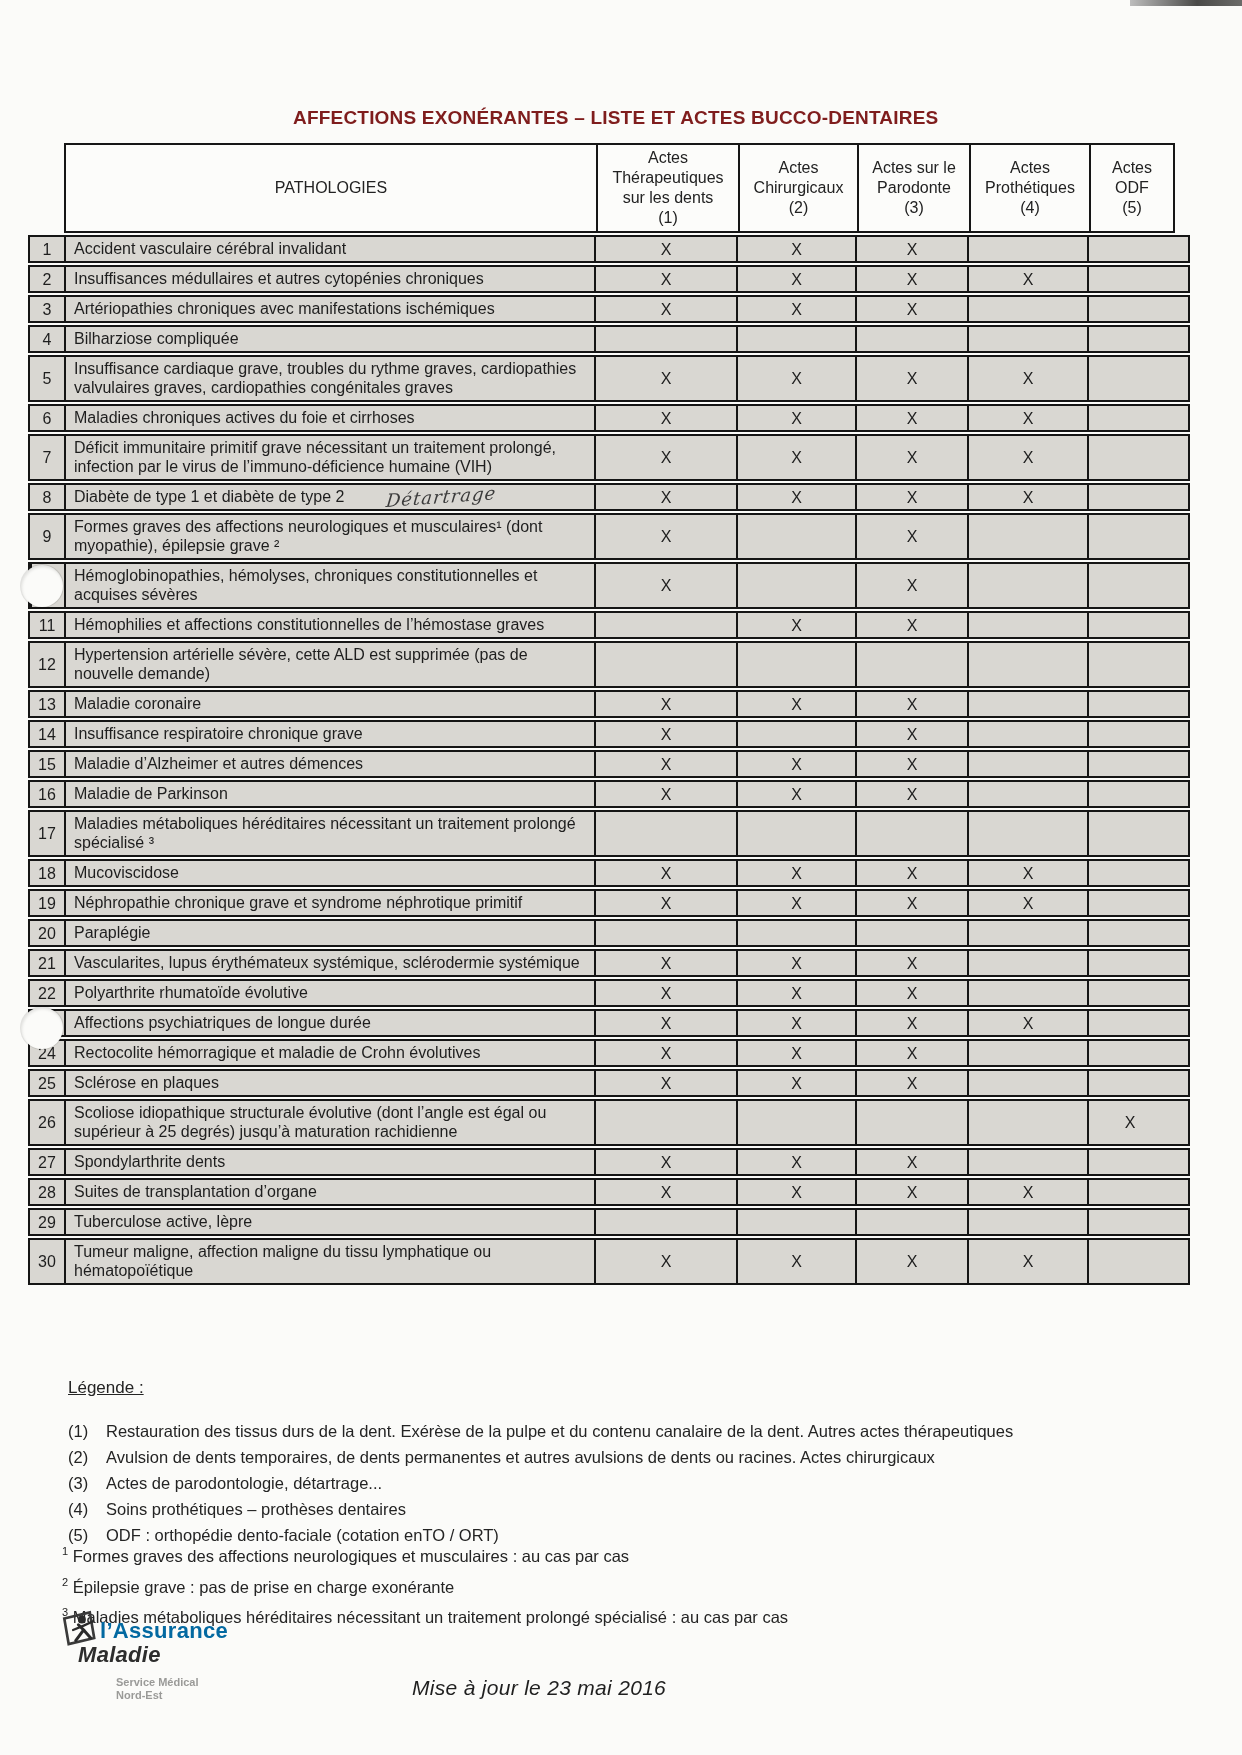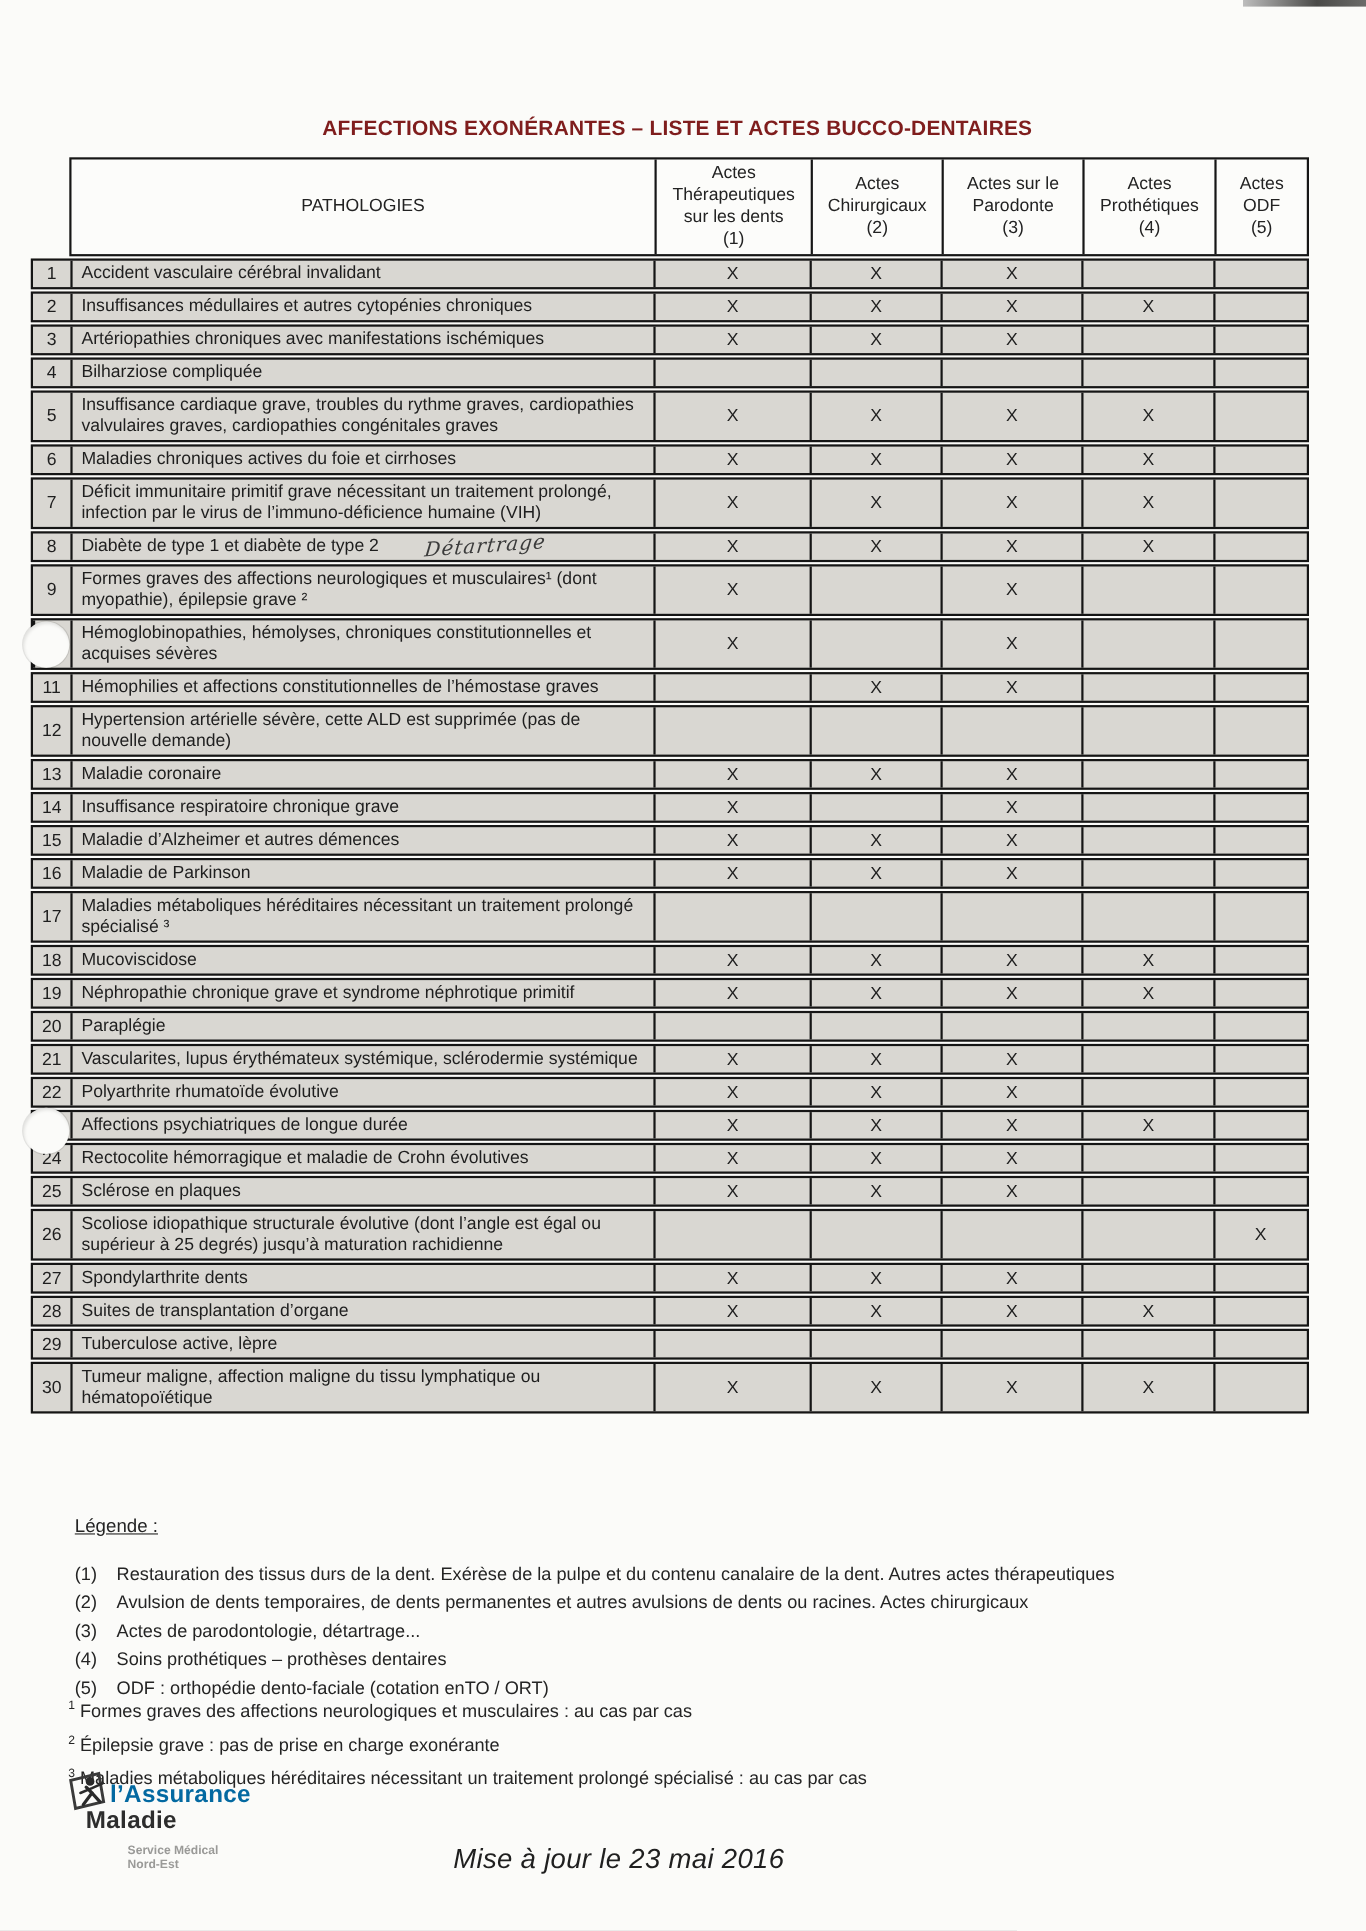--- a/index.html
+++ b/index.html
@@ -22,21 +22,21 @@
     position: absolute; top: 107px; left: 293px;
     font-size: 19px; font-weight: bold; letter-spacing: 0.2px;
     color: #7f1d1d;
   }
   .tbl { position: absolute; top: 143px; left: 28px; width: 1162px; }
   
   .c-num  { width: 34px; }
   .c-path { width: 530px; }
   .c-1 { width: 142px; }
   .c-2 { width: 119px; }
-  .c-3 { width: 128px; }
+  .c-3 { width: 112px; }
   .c-4 { width: 120px; }
   .c-5 { width: 84px; }
 
   .hdr-row { display: flex; }
   .hdr-spacer { width: 36px; }
   .hdr-box {
     display: flex;
     border: 2px solid #161616;
     background: #fcfcfa;
   }
@@ -99,26 +99,26 @@
   .lg-item { line-height: 26px; white-space: nowrap; }
   .lg-num { display: inline-block; width: 38px; }
 
   .footnotes { position: absolute; top: 1538px; left: 62px; font-size: 16.5px; color: #242424; }
   .fn-item { line-height: 26px; white-space: nowrap; }
   .fn-item sup { font-size: 11px; }
 
   .logo { position: absolute; top: 1602px; left: 42px; width: 320px; height: 110px; }
   .logo svg { position: absolute; left: 16px; top: 6px; }
   .logo-line1 { position: absolute; left: 58px; top: 16px; font-size: 22px; font-weight: bold; color: #0369a1; letter-spacing: 0.3px; }
-  .logo-line2 { position: absolute; left: 36px; top: 40px; font-size: 22px; font-weight: bold; color: #2d2d2d; letter-spacing: 0.3px; }
+  .logo-line2 { position: absolute; left: 36px; top: 40px; font-size: 22px; font-weight: bold; color: #2d2d2d; letter-spacing: 0.3px; font-style: italic; }
   .logo-sub { position: absolute; left: 74px; top: 74px; font-size: 11px; font-weight: bold; color: #9a9a98; line-height: 13px; }
 
   .footer-date {
     position: absolute; top: 1676px; left: 412px;
-    font-size: 25px; font-style: italic; color: #1f1f1f;
+    font-size: 21px; font-style: italic; color: #1f1f1f;
     letter-spacing: 0.3px;
     text-align: right;
   }
 </style>
 </head>
 <body>
 
 <div class="page">
 
   <div class="scan-bar"></div>

